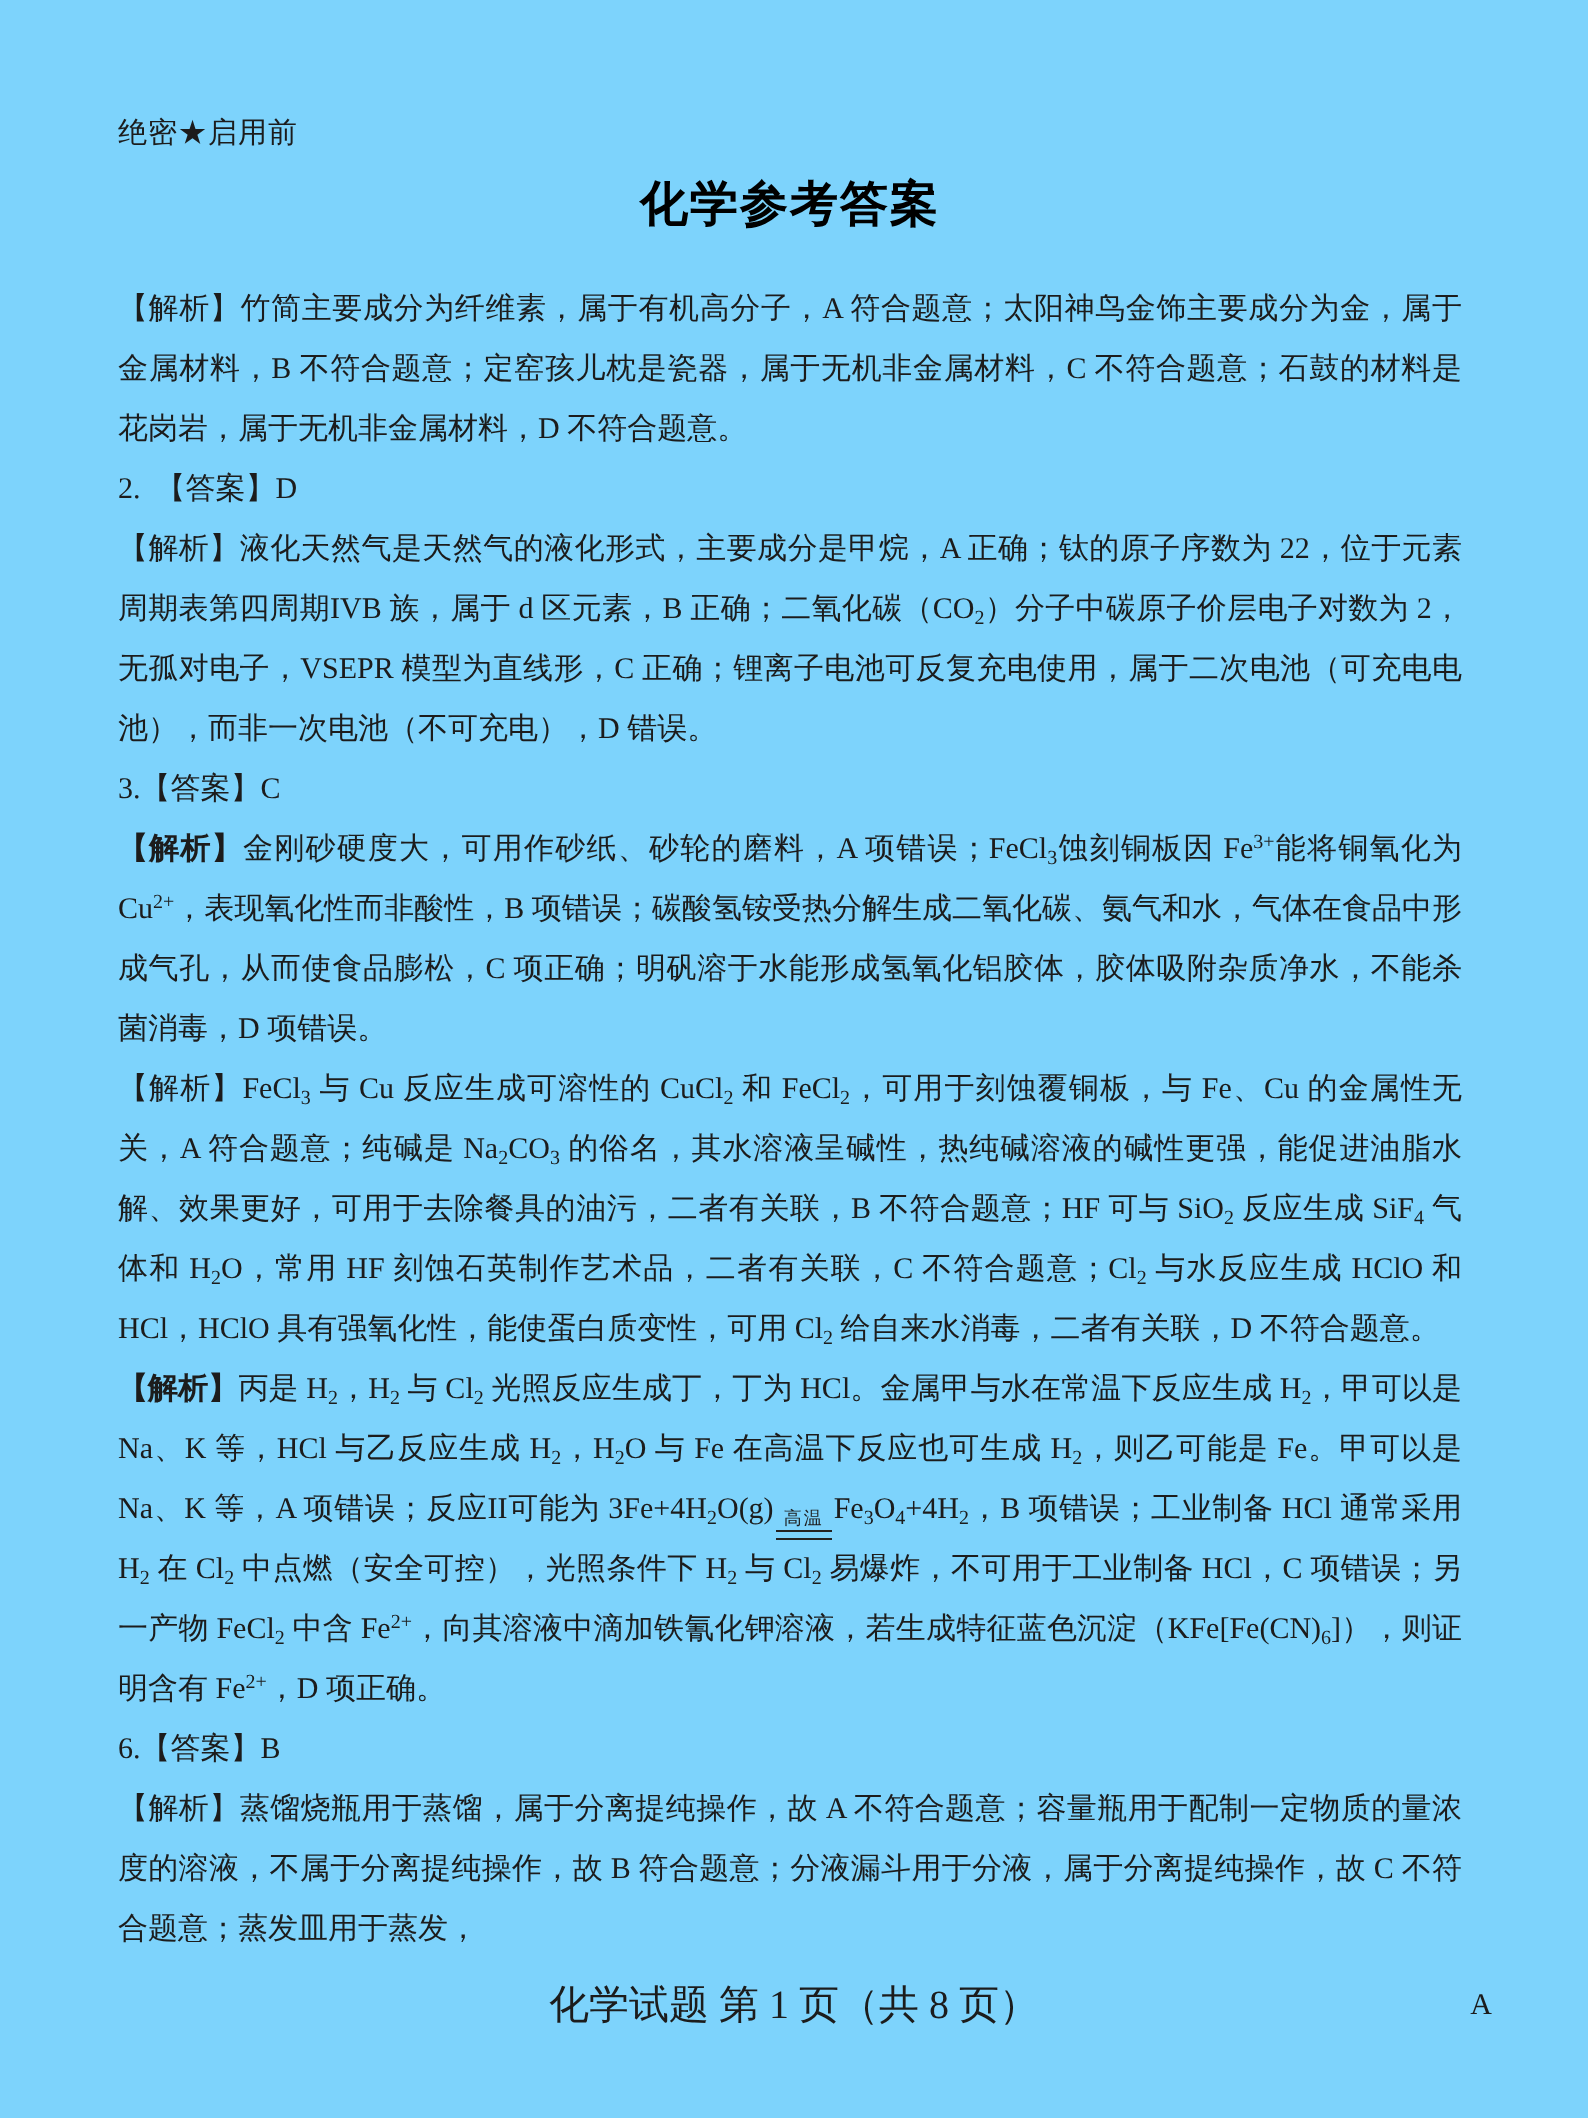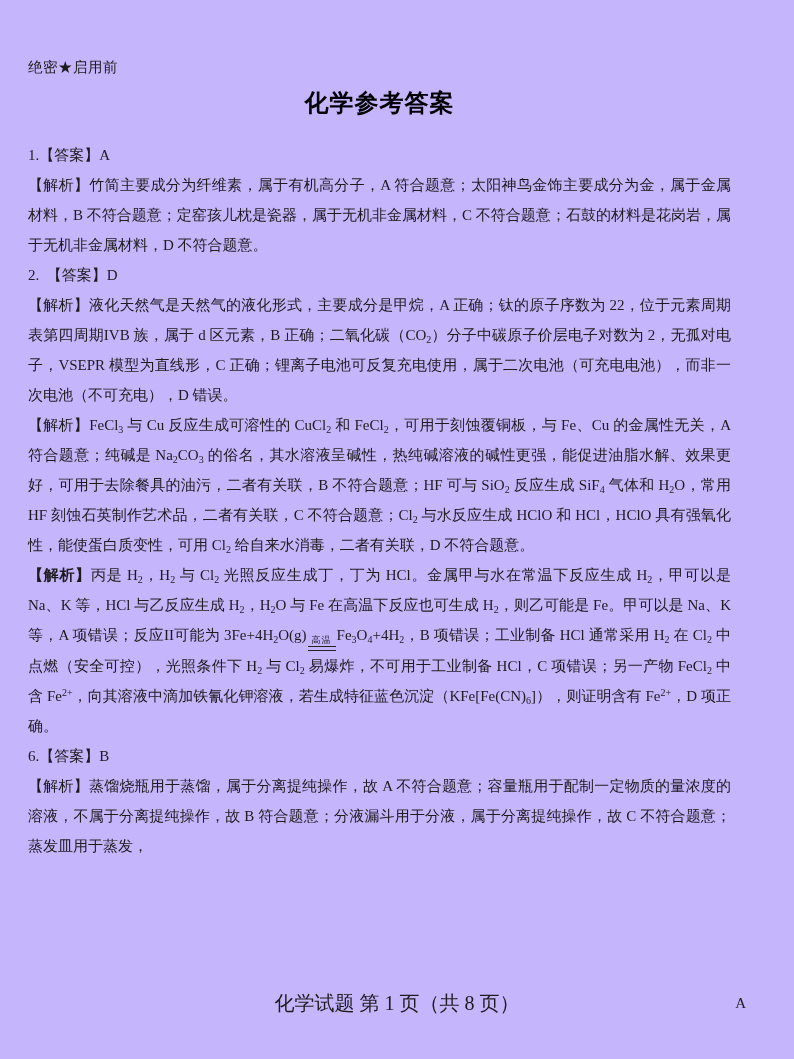--- a/index.html
+++ b/index.html
@@ -1,21 +1,21 @@
 <!DOCTYPE html>
 <html><head>
 <meta charset="utf-8">
 <style>
   html,body{margin:0;padding:0;background:#e8e8e8;}
   .page{
     position:relative;
     width:794px;height:1059px;
-    background:#c4b5fd;
+    background:#7dd3fc;
     box-sizing:border-box;
-    padding:57px 63px 0 28px;
+    padding:57px 63px 0 59px;
     font-family:"Liberation Serif","DejaVu Serif",serif;
     color:#1c1c1c;
     overflow:hidden;
   }
   .security{
     font-size:14.5px;
     line-height:20px;
     letter-spacing:.5px;
   }
   .doc-title{
@@ -86,30 +86,31 @@
 
 <div class="page">
 
   <div class="security">绝密★启用前</div>
 
   <h1 class="doc-title">化学参考答案</h1>
 
   <div class="content">
 
     <div class="question">
-      <div class="answer-line"><span>1.</span><span>【答案】</span><span>A</span></div>
       <p class="analysis"><span class="a-label">【解析】</span><span>竹简主要成分为纤维素，属于有机高分子，A 符合题意；太阳神鸟金饰主要成分为金，属于金属材料，B 不符合题意；定窑孩儿枕是瓷器，属于无机非金属材料，C 不符合题意；石鼓的材料是花岗岩，属于无机非金属材料，D 不符合题意。</span></p>
     </div>
 
     <div class="question">
       <div class="answer-line"><span>2.&nbsp; </span><span>【答案】</span><span>D</span></div>
       <p class="analysis"><span class="a-label">【解析】</span><span>液化天然气是天然气的液化形式，主要成分是甲烷，A 正确；钛的原子序数为 22，位于元素周期表第四周期IVB 族，属于 d 区元素，B 正确；二氧化碳（CO<sub>2</sub>）分子中碳原子价层电子对数为 2，无孤对电子，VSEPR 模型为直线形，C 正确；锂离子电池可反复充电使用，属于二次电池（可充电电池），而非一次电池（不可充电），D 错误。</span></p>
     </div>
 
     <div class="question">
+      <div class="answer-line"><span>3.</span><span>【答案】</span><span>C</span></div>
+      <p class="analysis"><span class="a-label bold">【解析】</span><span>金刚砂硬度大，可用作砂纸、砂轮的磨料，A 项错误；FeCl<sub>3</sub>蚀刻铜板因 Fe<sup>3+</sup>能将铜氧化为 Cu<sup>2+</sup>，表现氧化性而非酸性，B 项错误；碳酸氢铵受热分解生成二氧化碳、氨气和水，气体在食品中形成气孔，从而使食品膨松，C 项正确；明矾溶于水能形成氢氧化铝胶体，胶体吸附杂质净水，不能杀菌消毒，D 项错误。</span></p>
     </div>
 
     <div class="question">
       <p class="analysis"><span class="a-label">【解析】</span><span>FeCl<sub>3</sub> 与 Cu 反应生成可溶性的 CuCl<sub>2</sub> 和 FeCl<sub>2</sub>，可用于刻蚀覆铜板，与 Fe、Cu 的金属性无关，A 符合题意；纯碱是 Na<sub>2</sub>CO<sub>3</sub> 的俗名，其水溶液呈碱性，热纯碱溶液的碱性更强，能促进油脂水解、效果更好，可用于去除餐具的油污，二者有关联，B 不符合题意；HF 可与 SiO<sub>2</sub> 反应生成 SiF<sub>4</sub> 气体和 H<sub>2</sub>O，常用 HF 刻蚀石英制作艺术品，二者有关联，C 不符合题意；Cl<sub>2</sub> 与水反应生成 HClO 和 HCl，HClO 具有强氧化性，能使蛋白质变性，可用 Cl<sub>2</sub> 给自来水消毒，二者有关联，D 不符合题意。</span></p>
     </div>
 
     <div class="question">
       <p class="analysis"><span class="a-label bold">【解析】</span><span>丙是 H<sub>2</sub>，H<sub>2</sub> 与 Cl<sub>2</sub> 光照反应生成丁，丁为 HCl。金属甲与水在常温下反应生成 H<sub>2</sub>，甲可以是 Na、K 等，HCl 与乙反应生成 H<sub>2</sub>，H<sub>2</sub>O 与 Fe 在高温下反应也可生成 H<sub>2</sub>，则乙可能是 Fe。甲可以是 Na、K 等，A 项错误；反应II可能为 3Fe+4H<sub>2</sub>O(g)<span class="eq">
               <span class="eq-cond">高温</span>
               <span class="eq-lines"></span>

